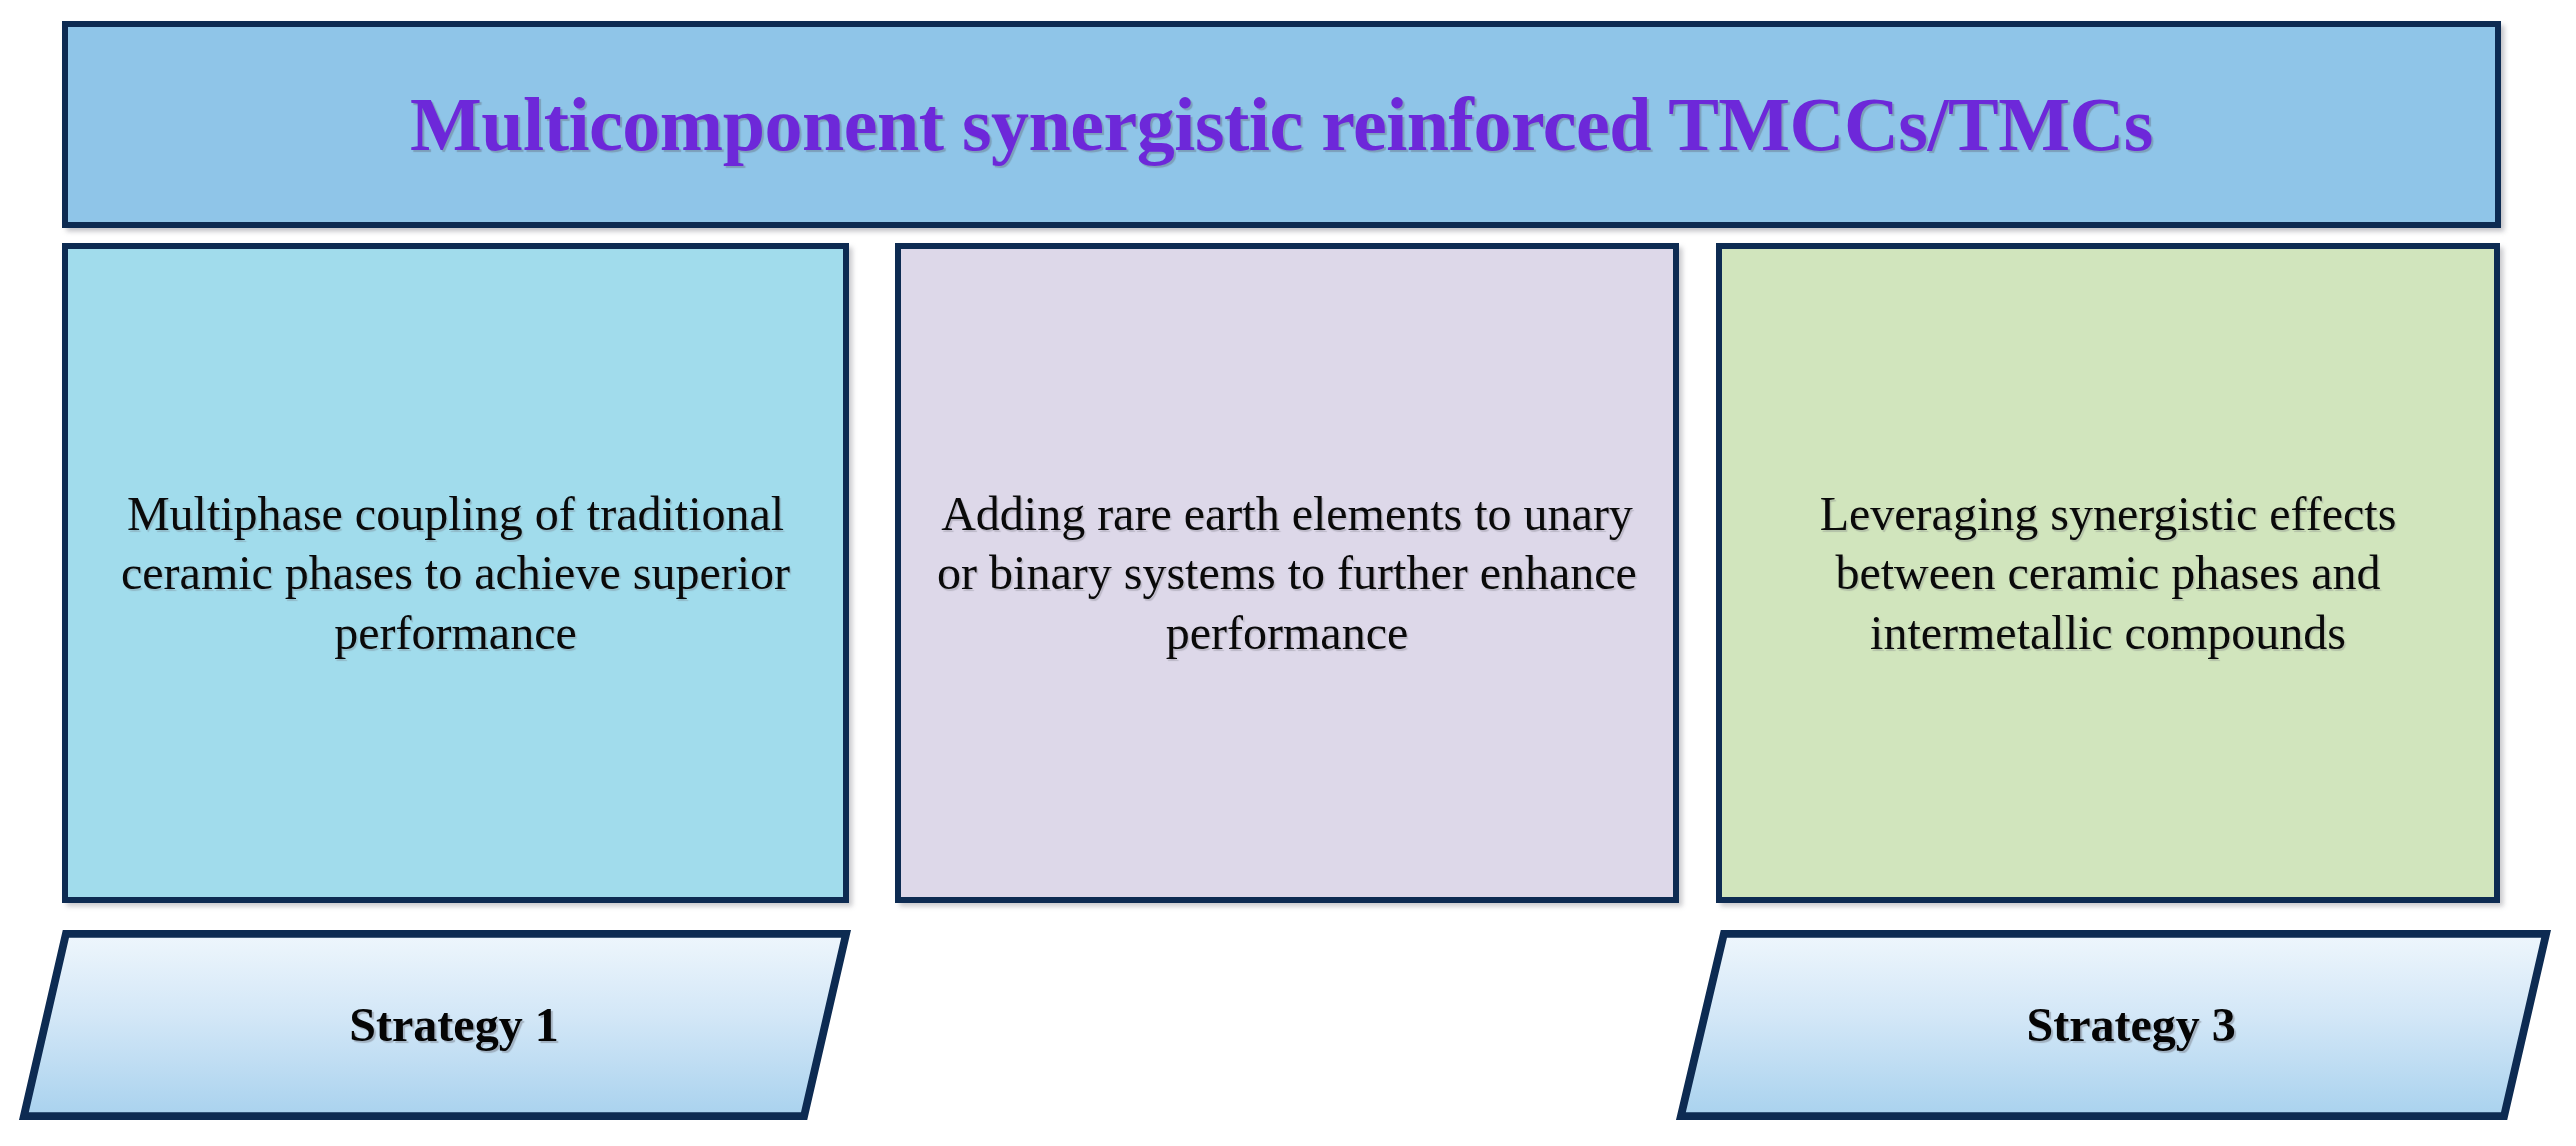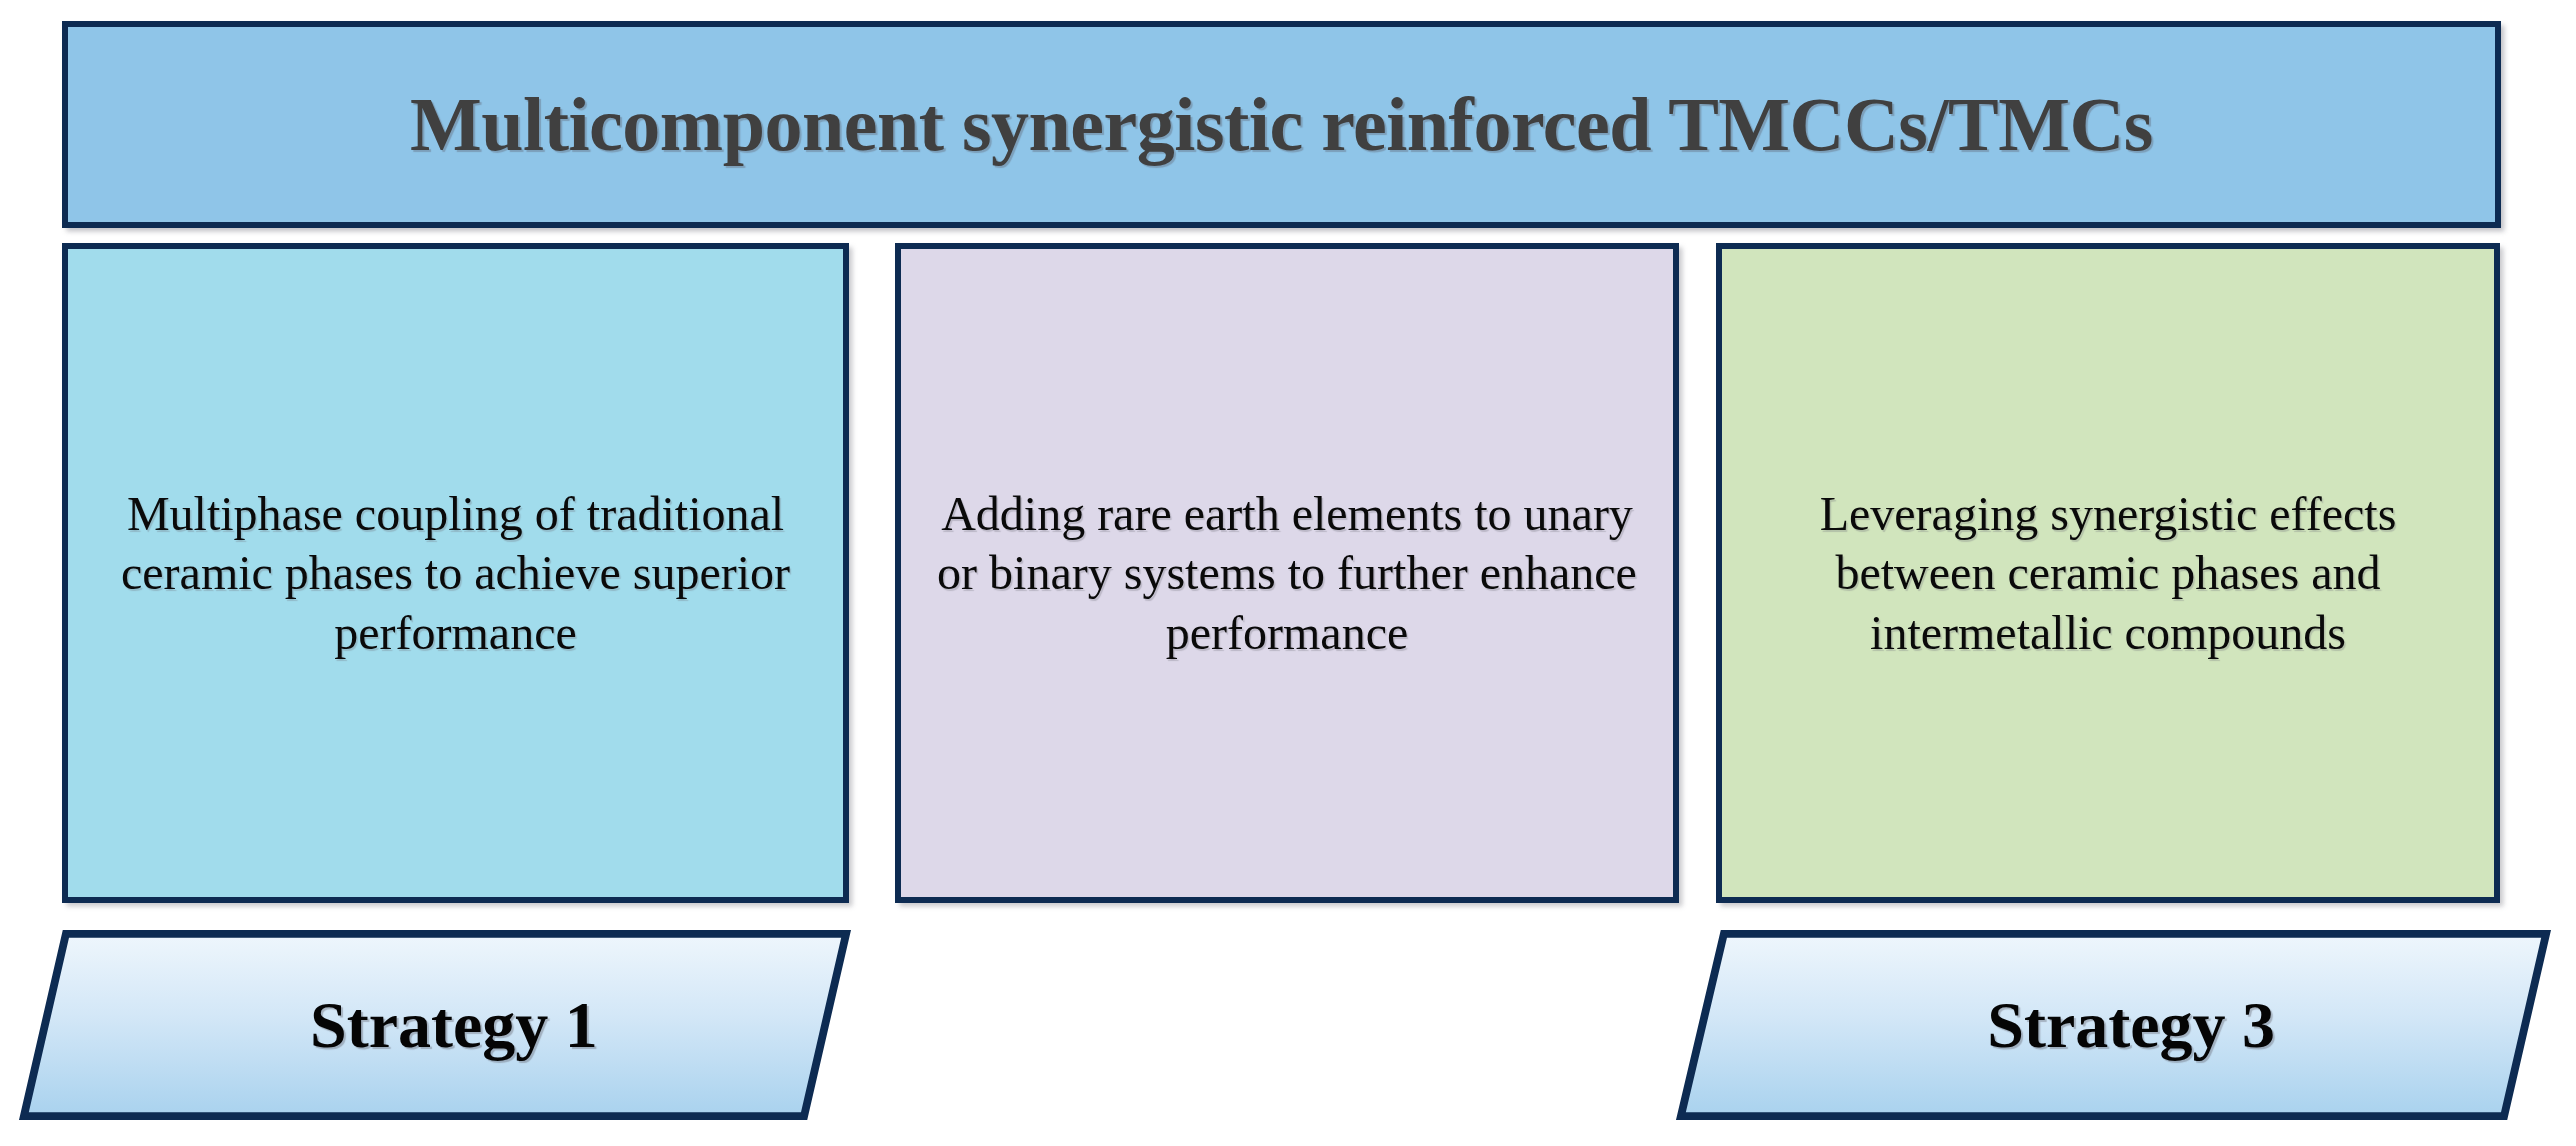--- a/index.html
+++ b/index.html
@@ -32,21 +32,21 @@
     align-items: center;
     justify-content: center;
     box-shadow: 3.9px 3.9px 4.9px rgba(120,120,130,0.45);
   }
 
   .header-title {
     font-family: "Liberation Serif", "DejaVu Serif", serif;
     font-weight: bold;
     font-size: 76px;
     line-height: 1;
-    color: #404040;
+    color: #6d28d9;
     letter-spacing: -0.5px;
     white-space: nowrap;
     text-shadow: 2px 2px 1px rgba(90,90,100,0.35);
   }
 
   
   .content-row {
     position: absolute;
     left: 0;
     top: 243px;
@@ -113,21 +113,21 @@
     position: absolute;
     left: 0;
     top: 0;
     width: 100%;
     height: 100%;
     display: flex;
     align-items: center;
     justify-content: center;
     font-family: "Liberation Serif", "DejaVu Serif", serif;
     font-weight: bold;
-    font-size: 66px;
+    font-size: 48px;
     line-height: 1;
     color: #050505;
     white-space: nowrap;
     text-shadow: 2px 2px 1px rgba(95,95,105,0.38);
     pointer-events: none;
   }
   .strategy-wrap.s1 .strategy-label { padding-left: 19.5px; }
   .strategy-wrap.s2 .strategy-label { padding-left: 5.9px; }
   .strategy-wrap.s3 .strategy-label { padding-left: 17.6px; }
 </style>

